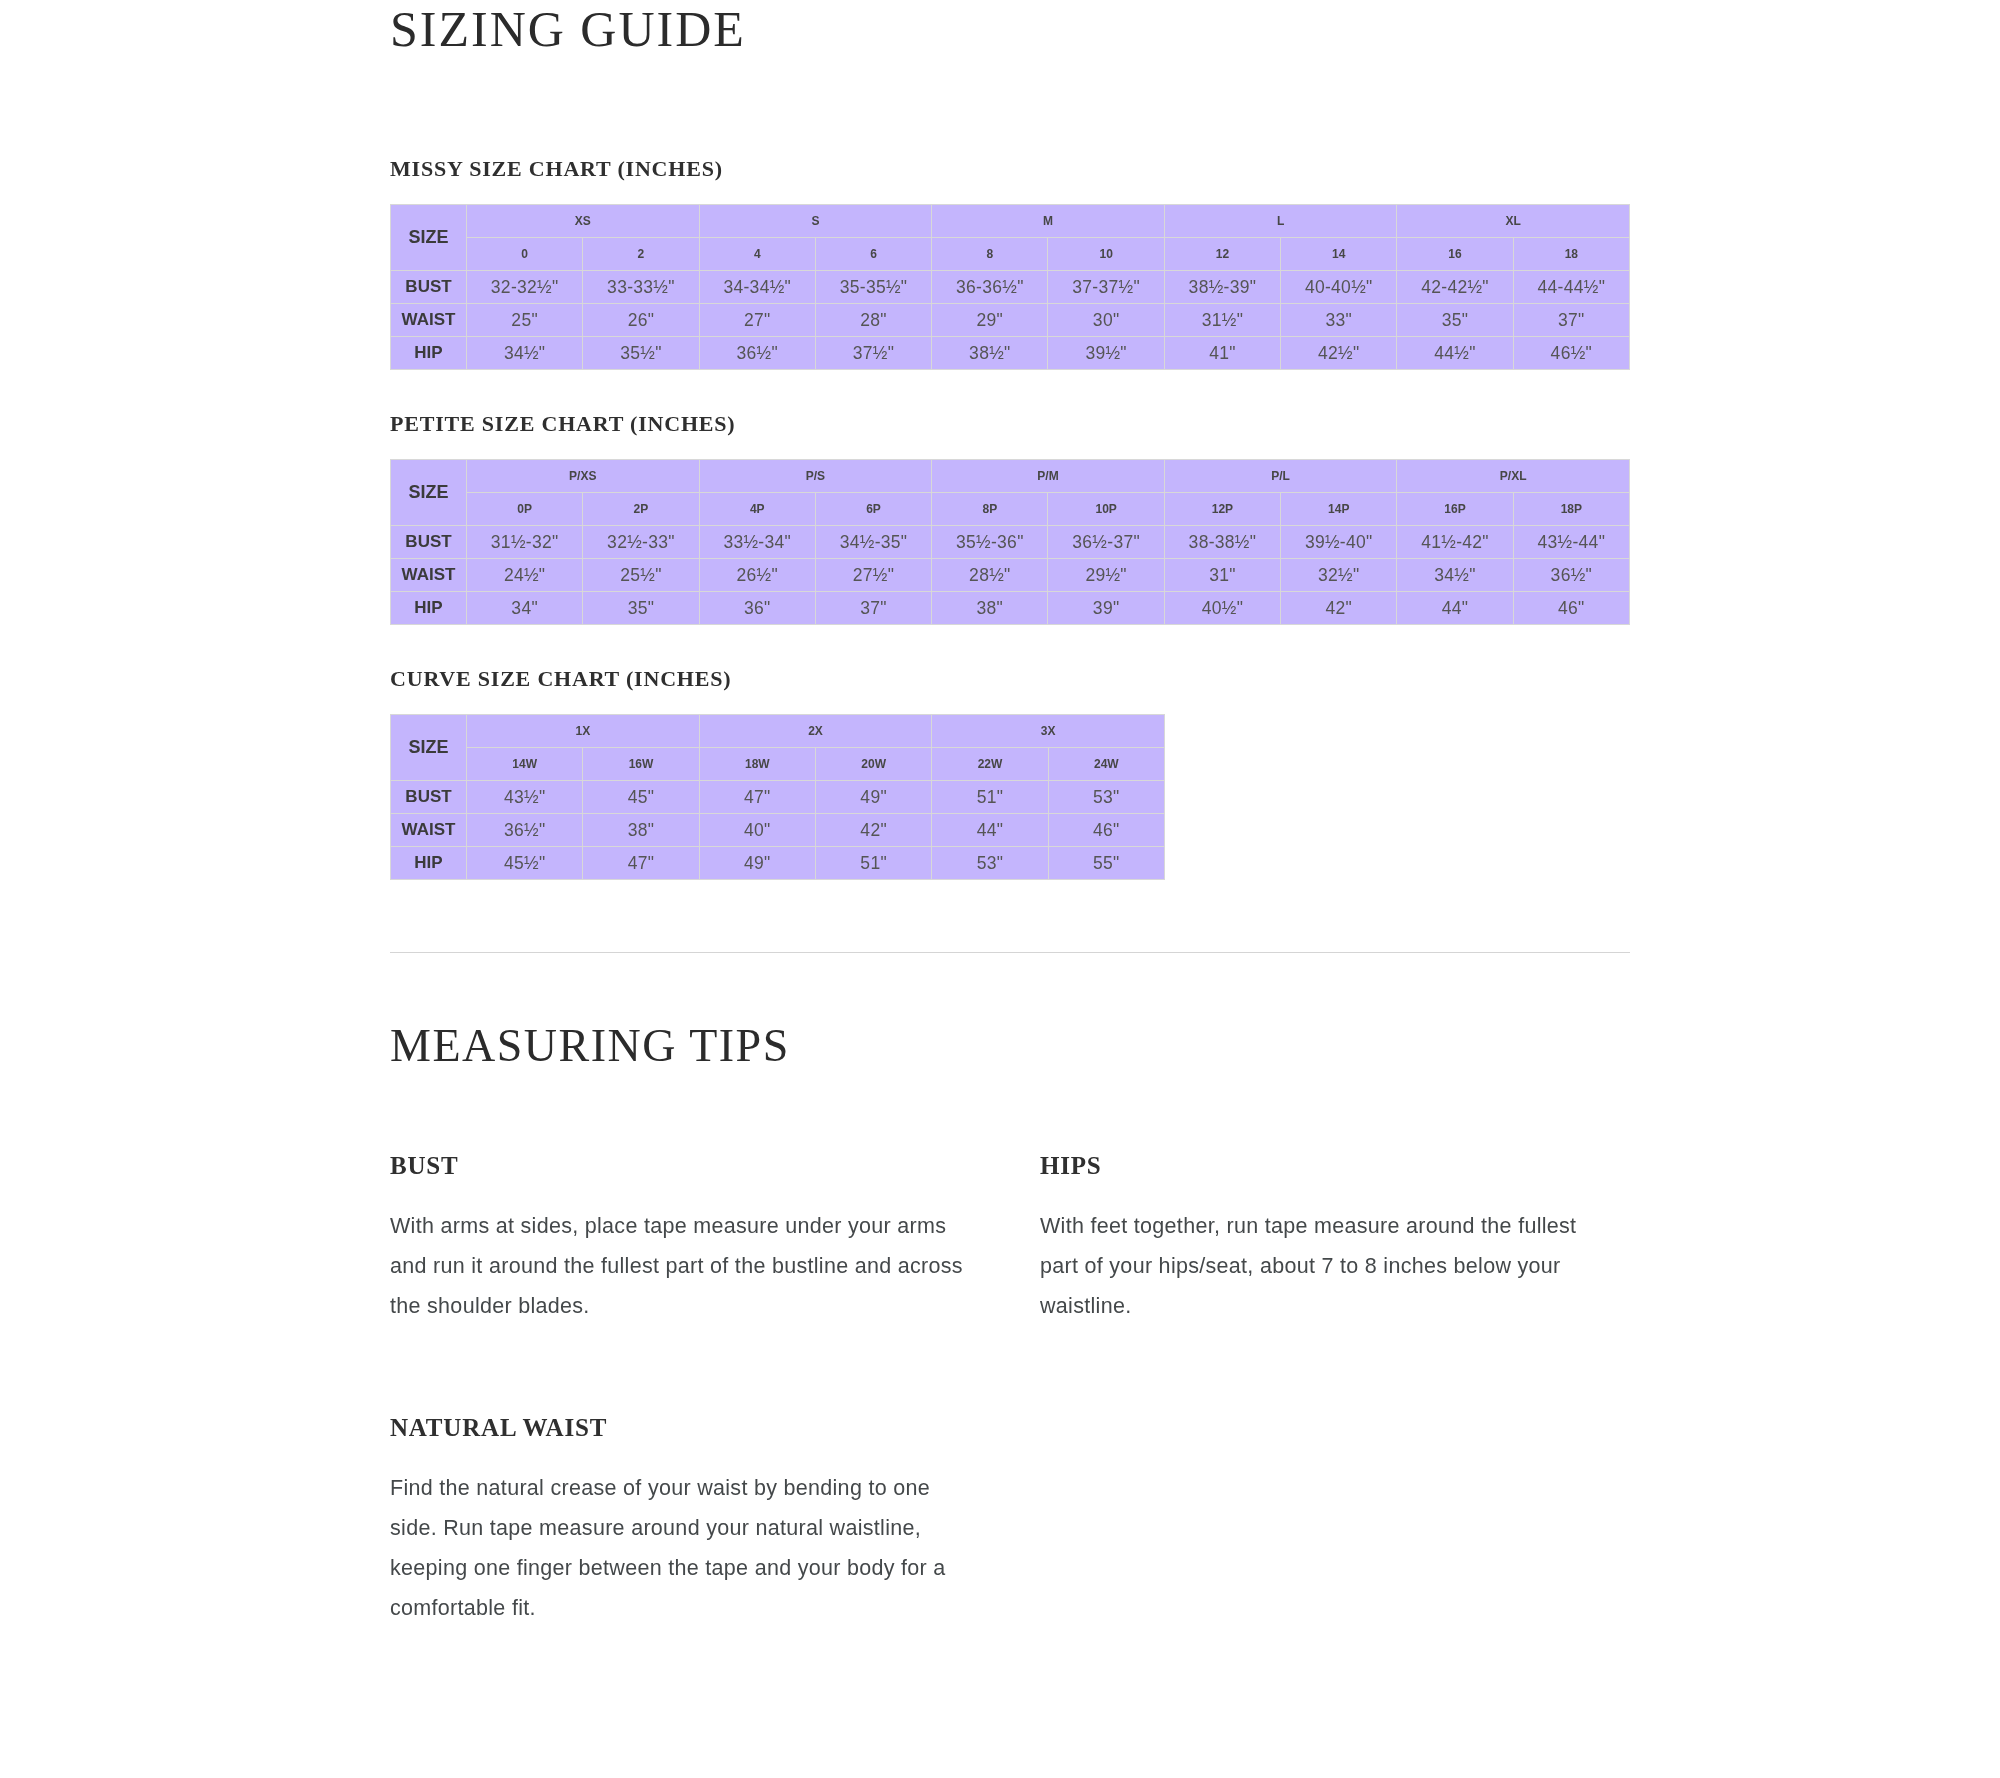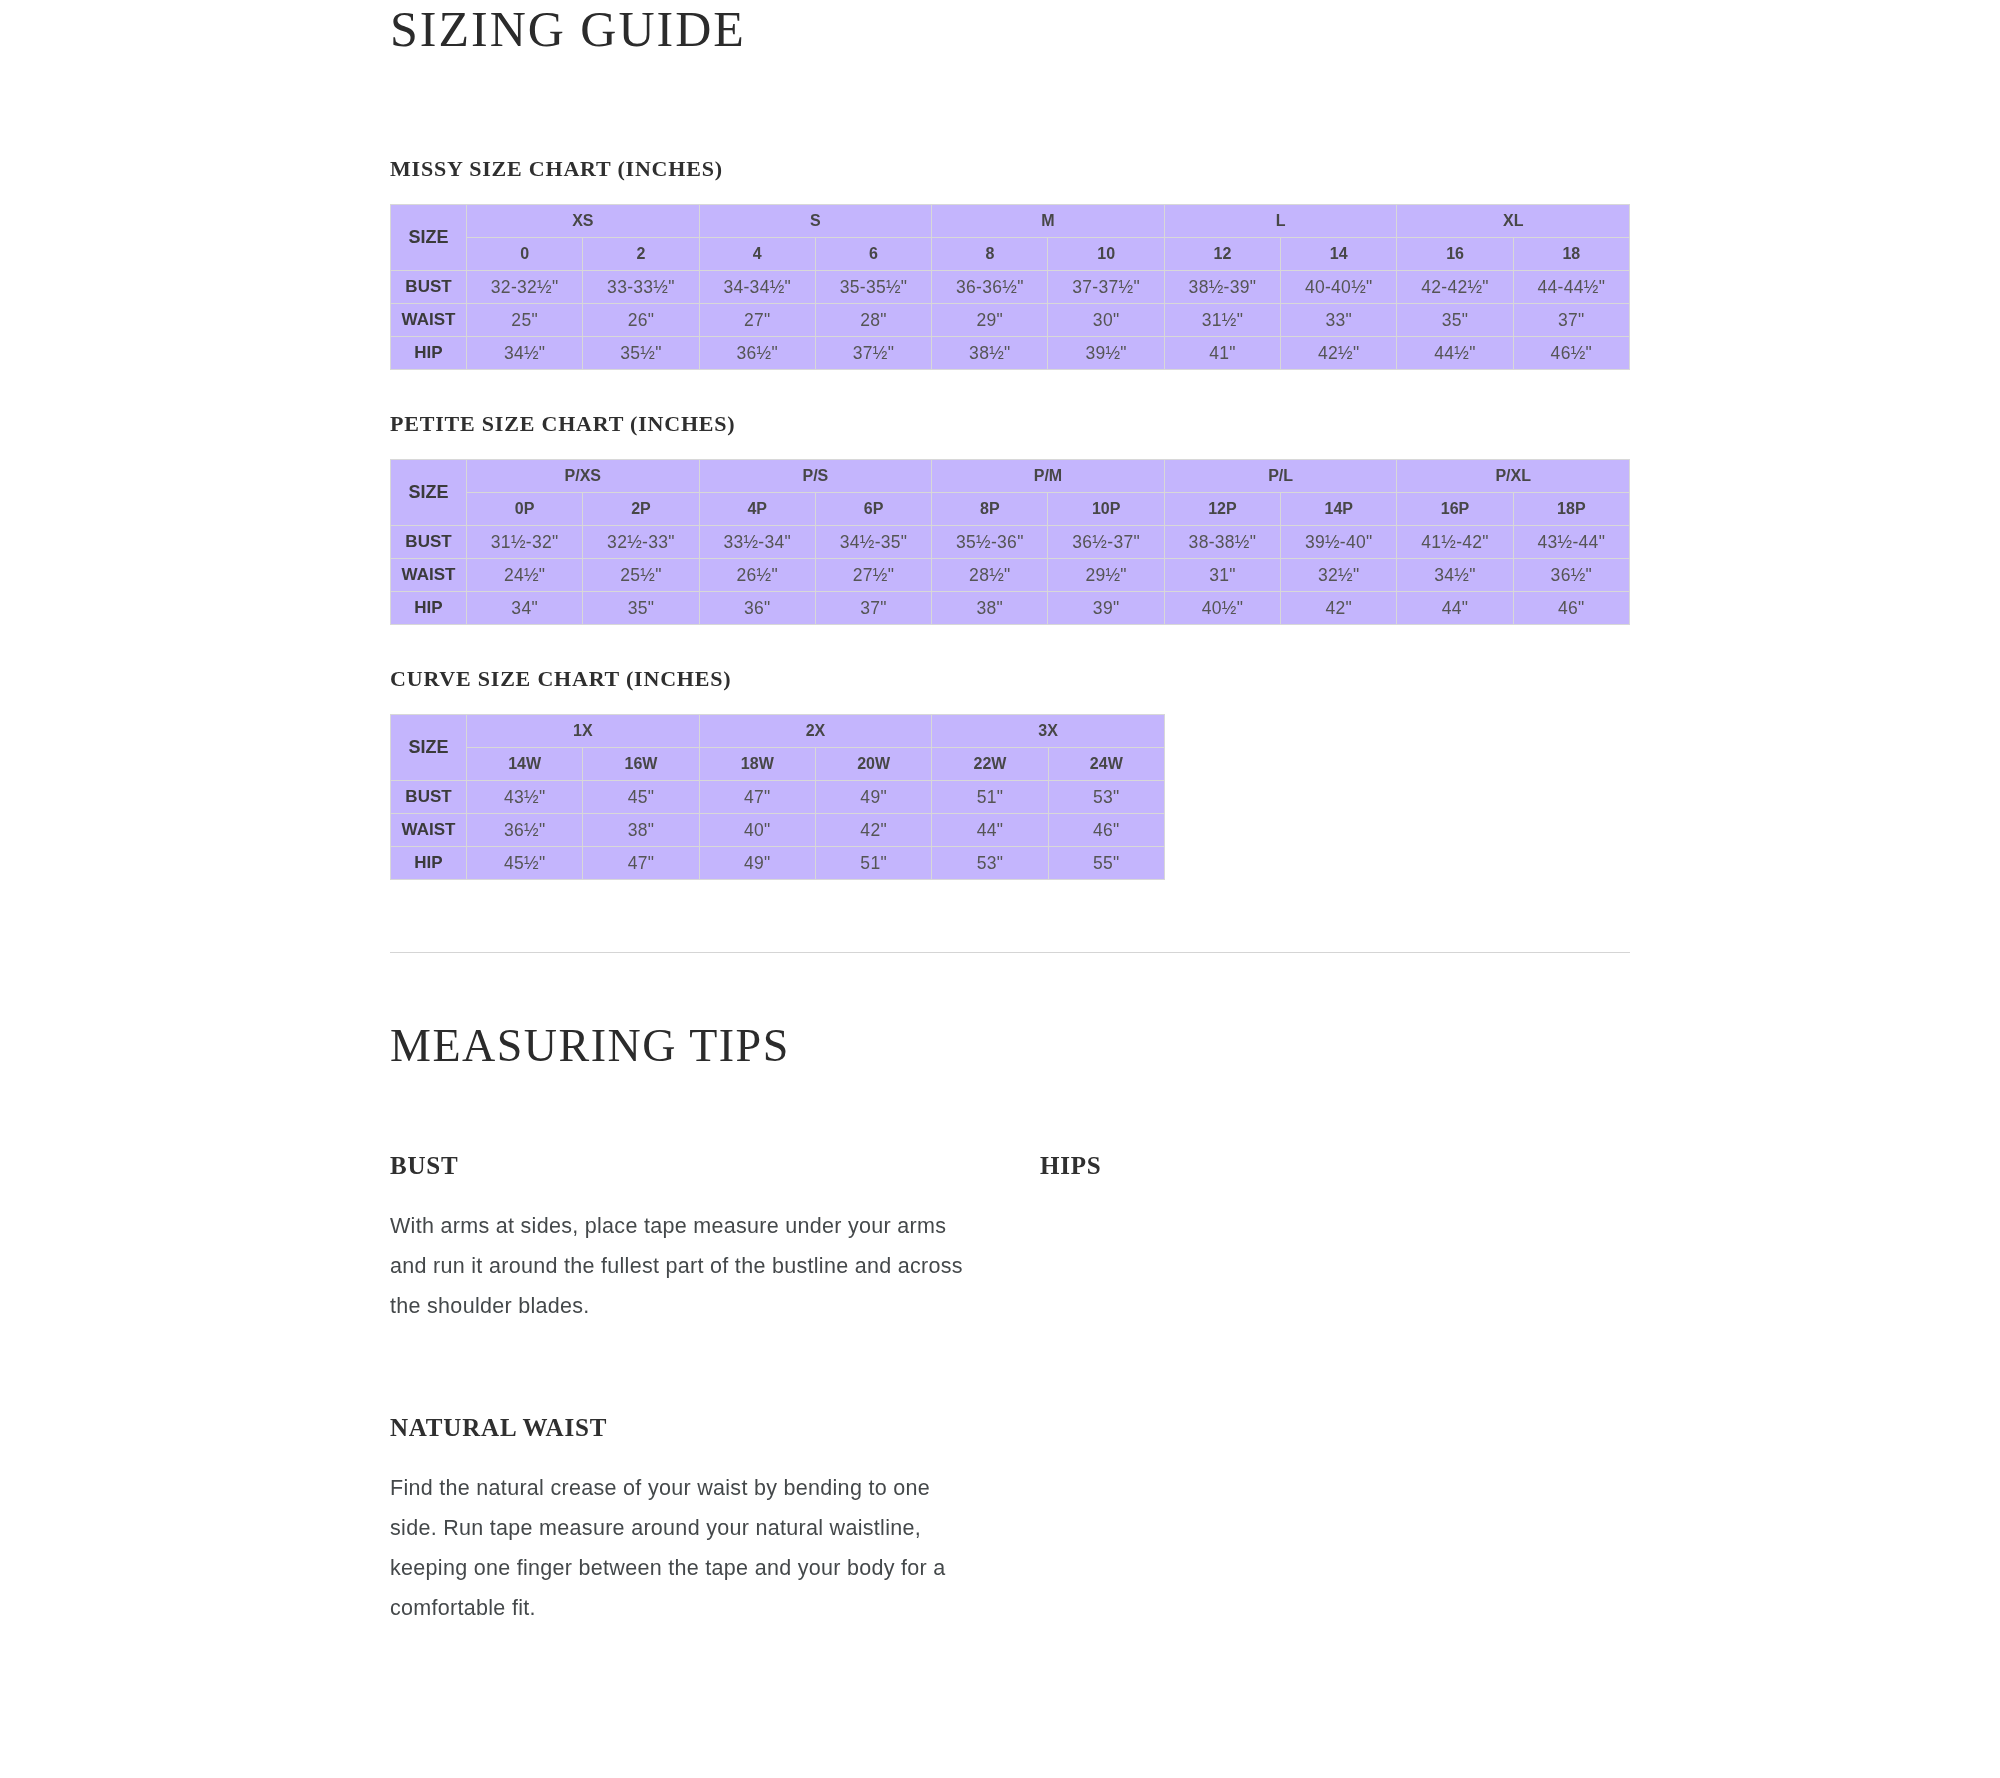--- a/index.html
+++ b/index.html
@@ -46,21 +46,21 @@
     overflow: hidden;
   }
   td.size-lbl {
     width: 76px;
     font-weight: 700;
     font-size: 18px;
     color: #3b3b3b;
   }
   td.group-cell, td.size-cell {
     font-weight: 700;
-    font-size: 16px;
+    font-size: 12px;
     color: #474747;
     margin-left: 24px;
   }
   td.row-lbl {
     font-weight: 700;
     font-size: 17px;
     color: #3b3b3b;
   }
   td.value-cell {
     font-weight: 400;
@@ -298,20 +298,21 @@
 
   <h2 class="tips-title">MEASURING TIPS</h2>
 
   <div class="tips-grid">
     <div class="tip">
       <h3 class="tip-title">BUST</h3>
       <p class="tip-text">With arms at sides, place tape measure under your arms and run it around the fullest part of the bustline and across the shoulder blades.</p>
     </div>
     <div class="tip">
       <h3 class="tip-title">HIPS</h3>
+      <p class="tip-text">With feet together, run tape measure around the fullest part of your hips/seat, about 7 to 8 inches below your waistline.</p>
     </div>
     <div class="tip">
       <h3 class="tip-title">NATURAL WAIST</h3>
       <p class="tip-text">Find the natural crease of your waist by bending to one side. Run tape measure around your natural waistline, keeping one finger between the tape and your body for a comfortable fit.</p>
     </div>
   </div>
 
 </div>
 
 </body></html>

